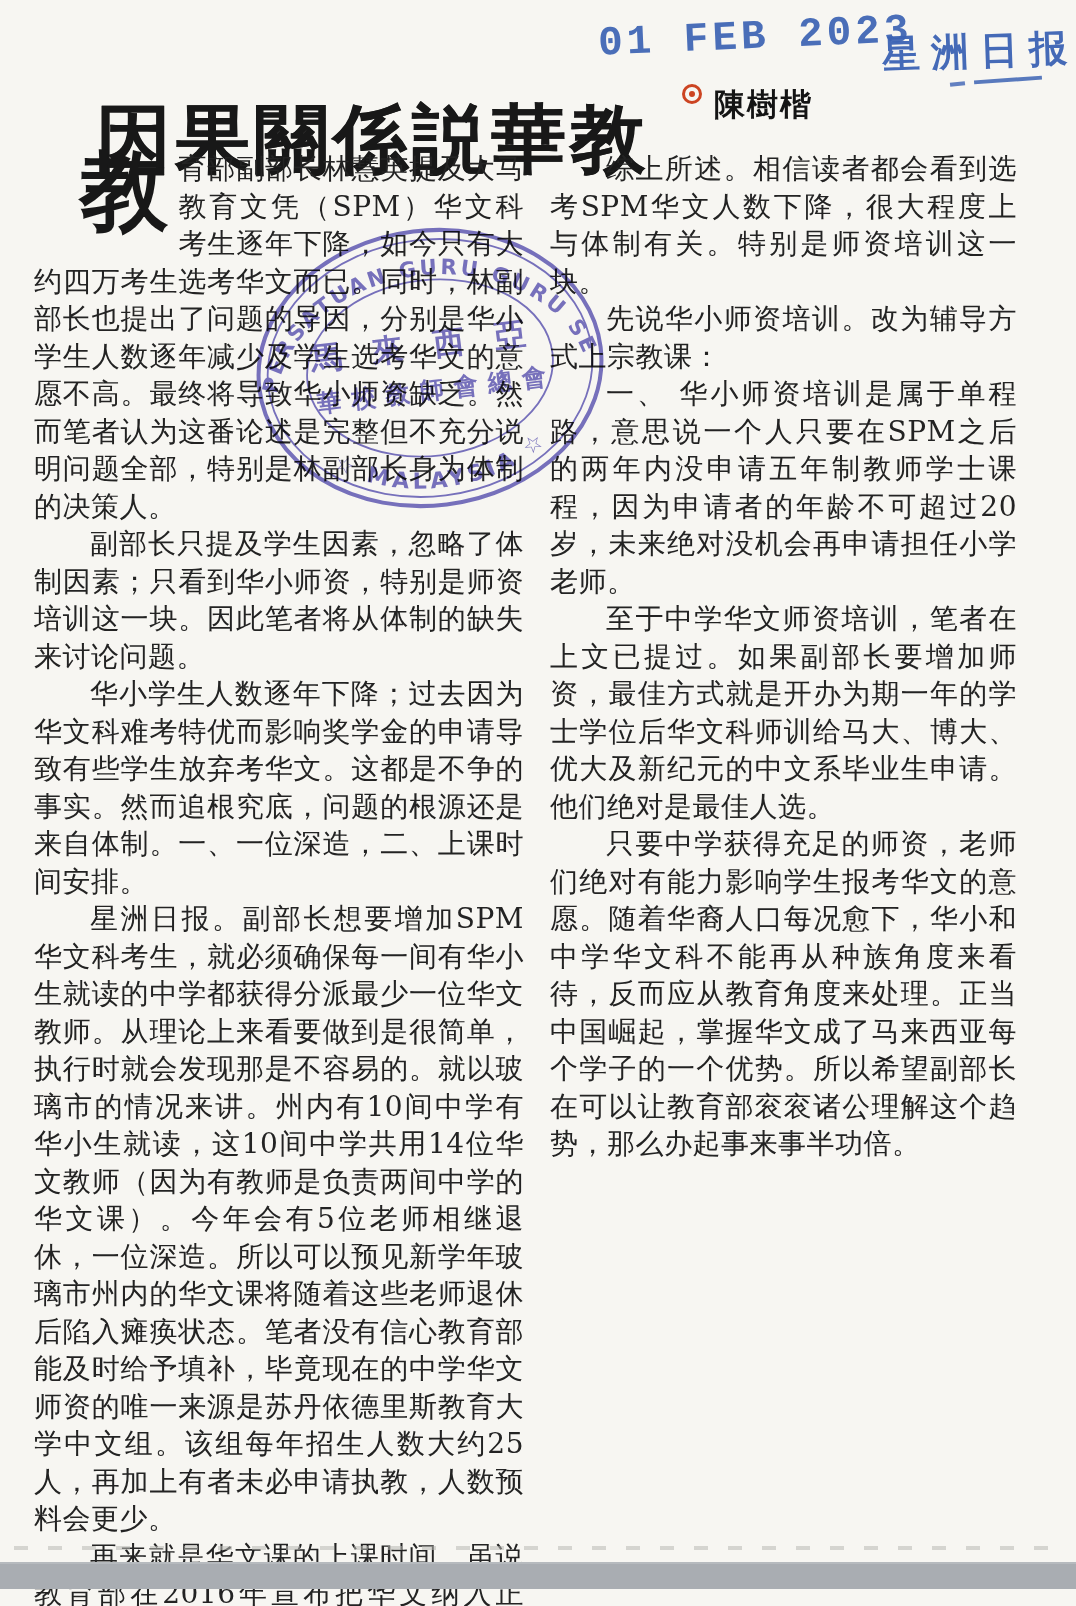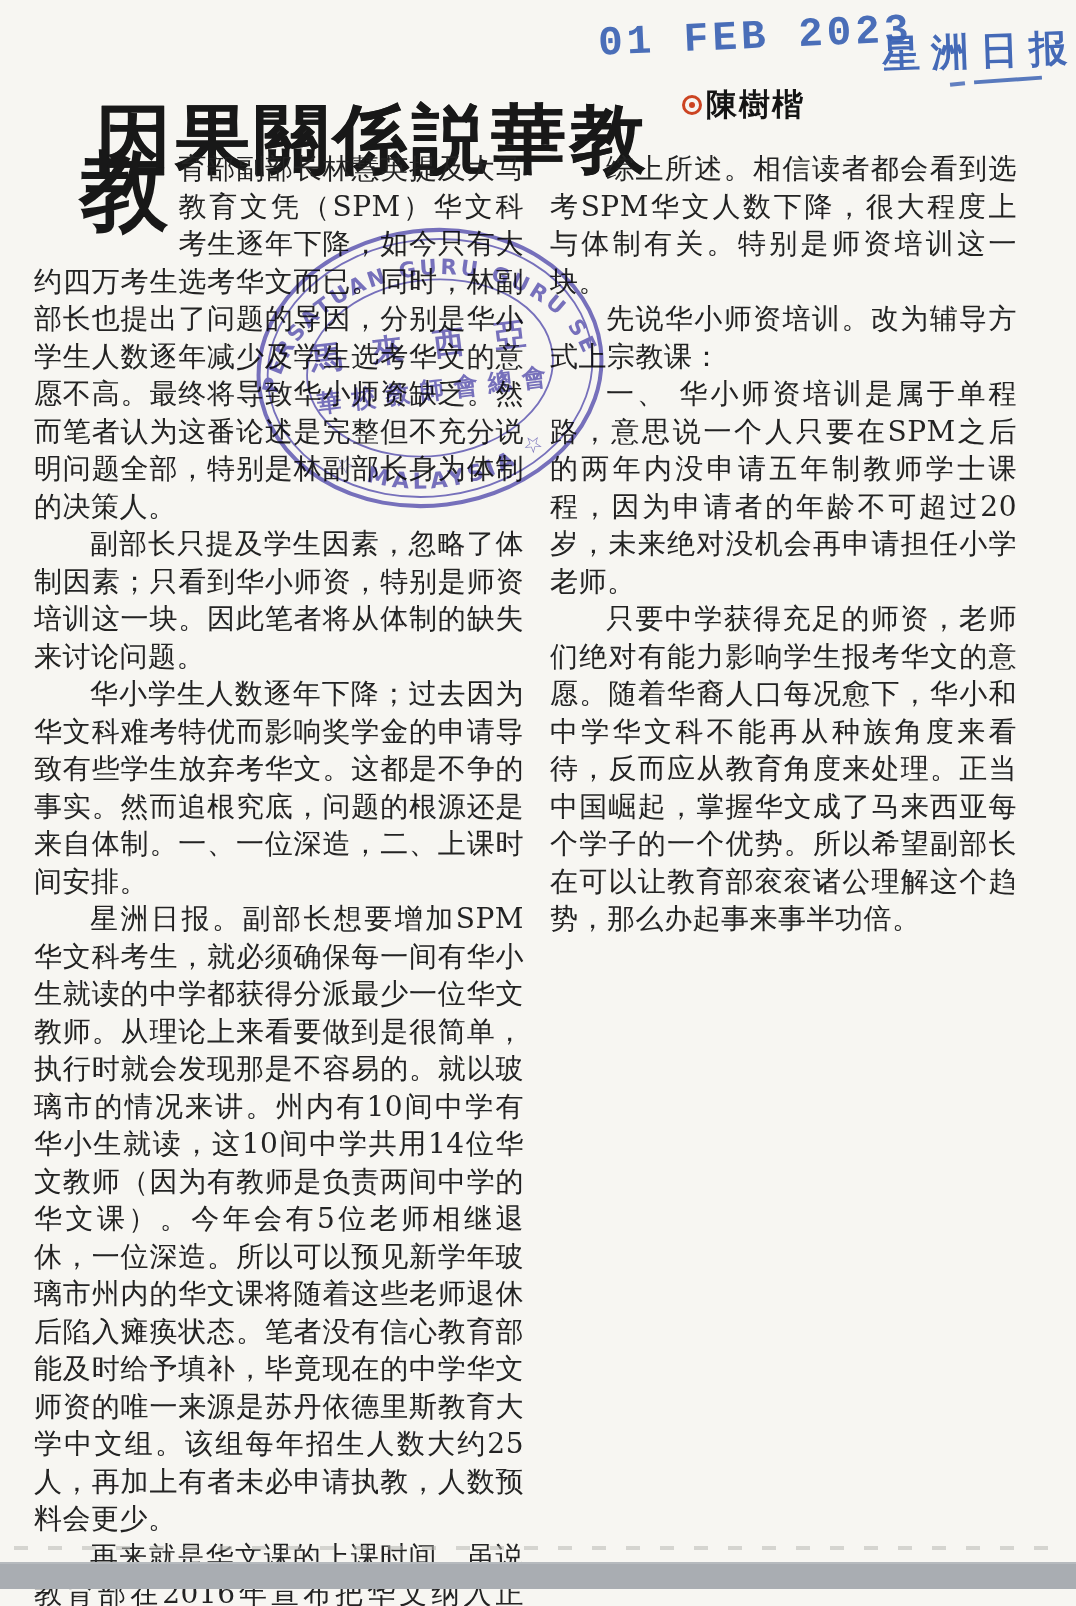--- a/index.html
+++ b/index.html
@@ -40,21 +40,21 @@
     position:absolute;left:950px;top:82px;width:15px;height:4px;
     background:var(--ink-blue);opacity:.8;transform:rotate(-6deg);
   }
   .article-title{
     position:absolute;left:96px;top:40px;
     font-size:75px;font-weight:900;letter-spacing:4px;
     color:#181818;white-space:nowrap;
     text-shadow:.6px 0 0 #181818;
   }
   .byline{
-    position:absolute;left:682px;top:84px;display:flex;align-items:center;gap:4px;
+    position:absolute;left:682px;top:84px;display:flex;gap:12px;
   }
   .byline-icon{
     width:20px;height:20px;border:3px solid var(--byline-red);border-radius:50%;
     display:flex;align-items:center;justify-content:center;box-sizing:border-box;
   }
   .byline-icon i{width:6px;height:6px;border-radius:50%;background:var(--byline-red);}
   .byline-name{font-size:31px;font-weight:900;color:#141414;letter-spacing:2px;
     font-family:"DejaVu Sans","Liberation Sans",sans-serif;}
   
   .col{
@@ -118,20 +118,21 @@
     <p>副部长只提及学生因素，忽略了体制因素；只看到华小师资，特别是师资培训这一块。因此笔者将从体制的缺失来讨论问题。</p>
     <p>华小学生人数逐年下降；过去因为华文科难考特优而影响奖学金的申请导致有些学生放弃考华文。这都是不争的事实。然而追根究底，问题的根源还是来自体制。一、一位深造，二、上课时间安排。</p>
     <p>星洲日报。副部长想要增加SPM华文科考生，就必须确保每一间有华小生就读的中学都获得分派最少一位华文教师。从理论上来看要做到是很简单，执行时就会发现那是不容易的。就以玻璃市的情况来讲。州内有10间中学有华小生就读，这10间中学共用14位华文教师（因为有教师是负责两间中学的华文课）。今年会有5位老师相继退休，一位深造。所以可以预见新学年玻璃市州内的华文课将随着这些老师退休后陷入瘫痪状态。笔者没有信心教育部能及时给予填补，毕竟现在的中学华文师资的唯一来源是苏丹依德里斯教育大学中文组。该组每年招生人数大约25人，再加上有者未必申请执教，人数预料会更少。</p>
     <p>再来就是华文课的上课时间。虽说教育部在2016年宣布把华文纳入正课，但是真正执行的又有多少？这一点林副部长有必要确认一下。就算纳入正课，根据国中的课程表安排的惯例，华文课都会与宗教</p>
   </div>
 
   <div class="col col-right">
     <p>综上所述。相信读者都会看到选考SPM华文人数下降，很大程度上与体制有关。特别是师资培训这一块。</p>
     <p>先说华小师资培训。改为辅导方式上宗教课：</p>
     <p>一、 华小师资培训是属于单程路，意思说一个人只要在SPM之后的两年内没申请五年制教师学士课程，因为申请者的年龄不可超过20岁，未来绝对没机会再申请担任小学老师。</p>
+    <p>至于中学华文师资培训，笔者在上文已提过。如果副部长要增加师资，最佳方式就是开办为期一年的学士学位后华文科师训给马大、博大、优大及新纪元的中文系毕业生申请。他们绝对是最佳人选。</p>
     <p>只要中学获得充足的师资，老师们绝对有能力影响学生报考华文的意愿。随着华裔人口每况愈下，华小和中学华文科不能再从种族角度来看待，反而应从教育角度来处理。正当中国崛起，掌握华文成了马来西亚每个学子的一个优势。所以希望副部长在可以让教育部衮衮诸公理解这个趋势，那么办起事来事半功倍。</p>
   </div>
 
   <svg class="seal" viewBox="0 0 360 292">
     <ellipse class="ring" cx="180" cy="146" rx="170" ry="136" stroke-width="4"></ellipse>
     <ellipse class="ring" cx="180" cy="146" rx="161" ry="127" stroke-width="1.8"></ellipse>
     <ellipse class="ring" cx="180" cy="146" rx="122" ry="87" stroke-width="1.8"></ellipse>
     <path id="sealTopArc" d="M 24 176 A 156 122 0 1 1 336 176" fill="none"></path>
     <path id="sealBottomArc" d="M 52 212 A 150 110 0 0 0 308 212" fill="none"></path>
     <text class="arc-top"><textPath href="#sealTopArc" startOffset="50%" text-anchor="middle">PERSATUAN GURU GURU SE</textPath></text>

